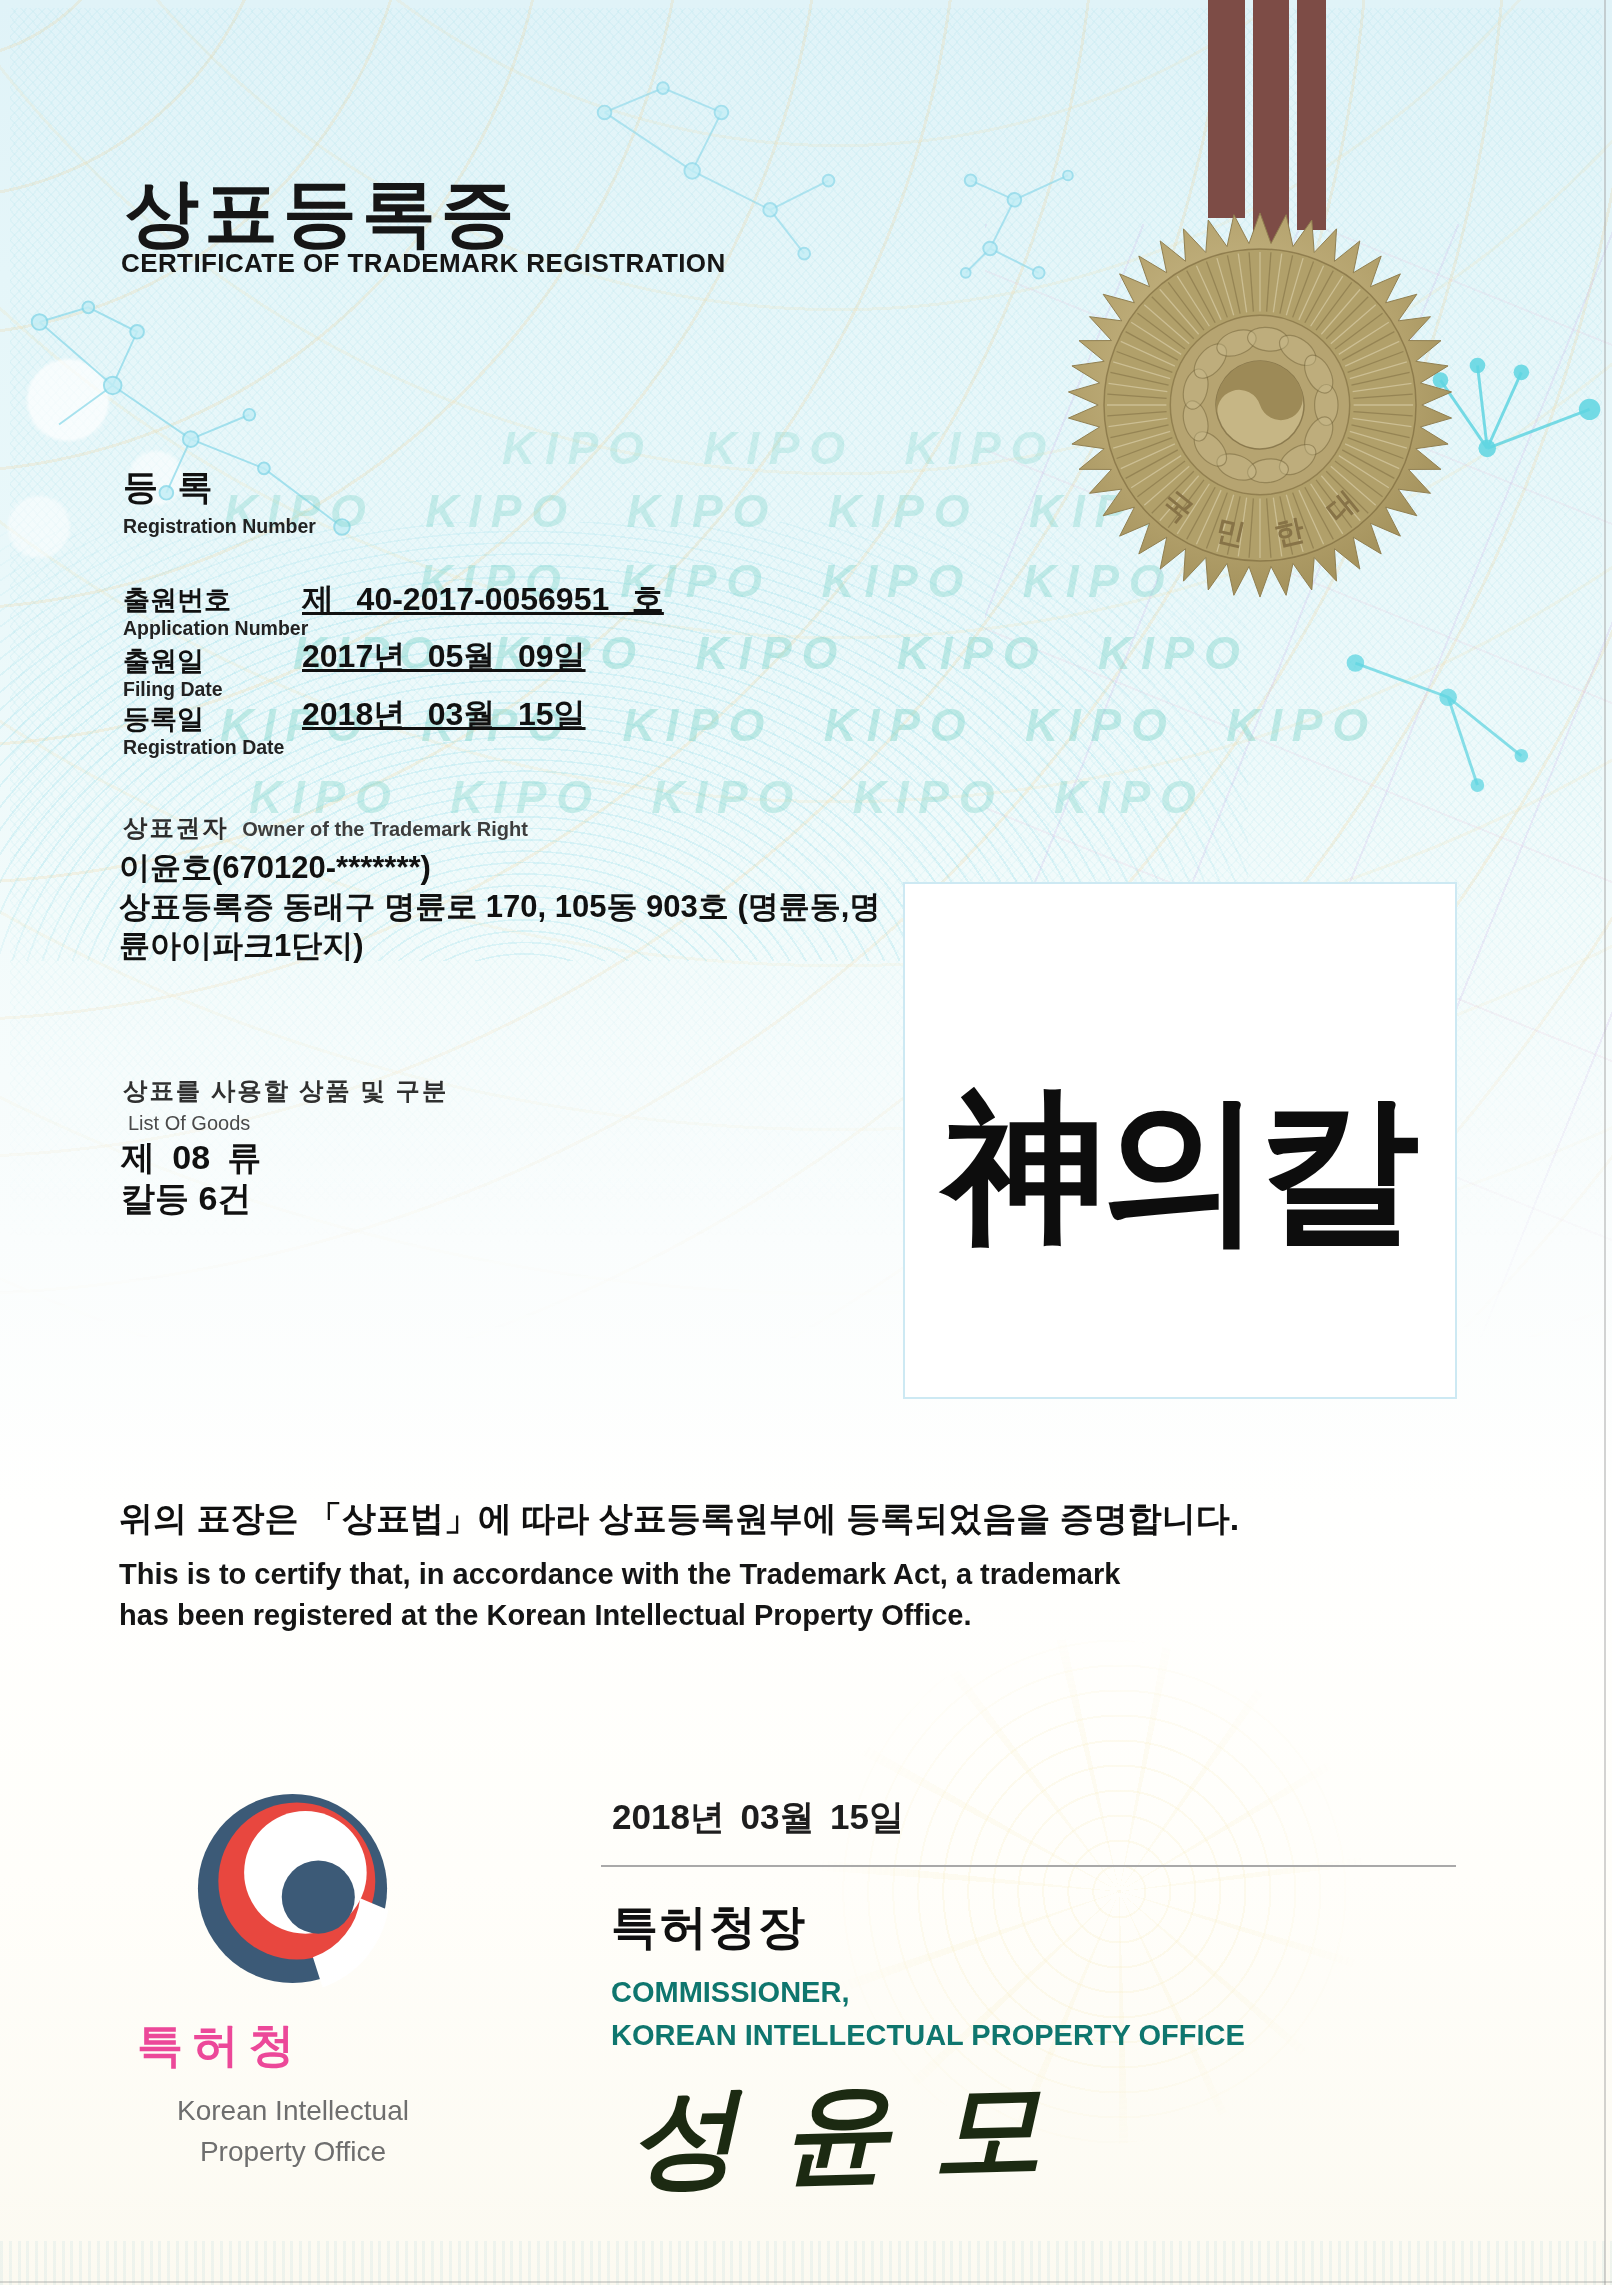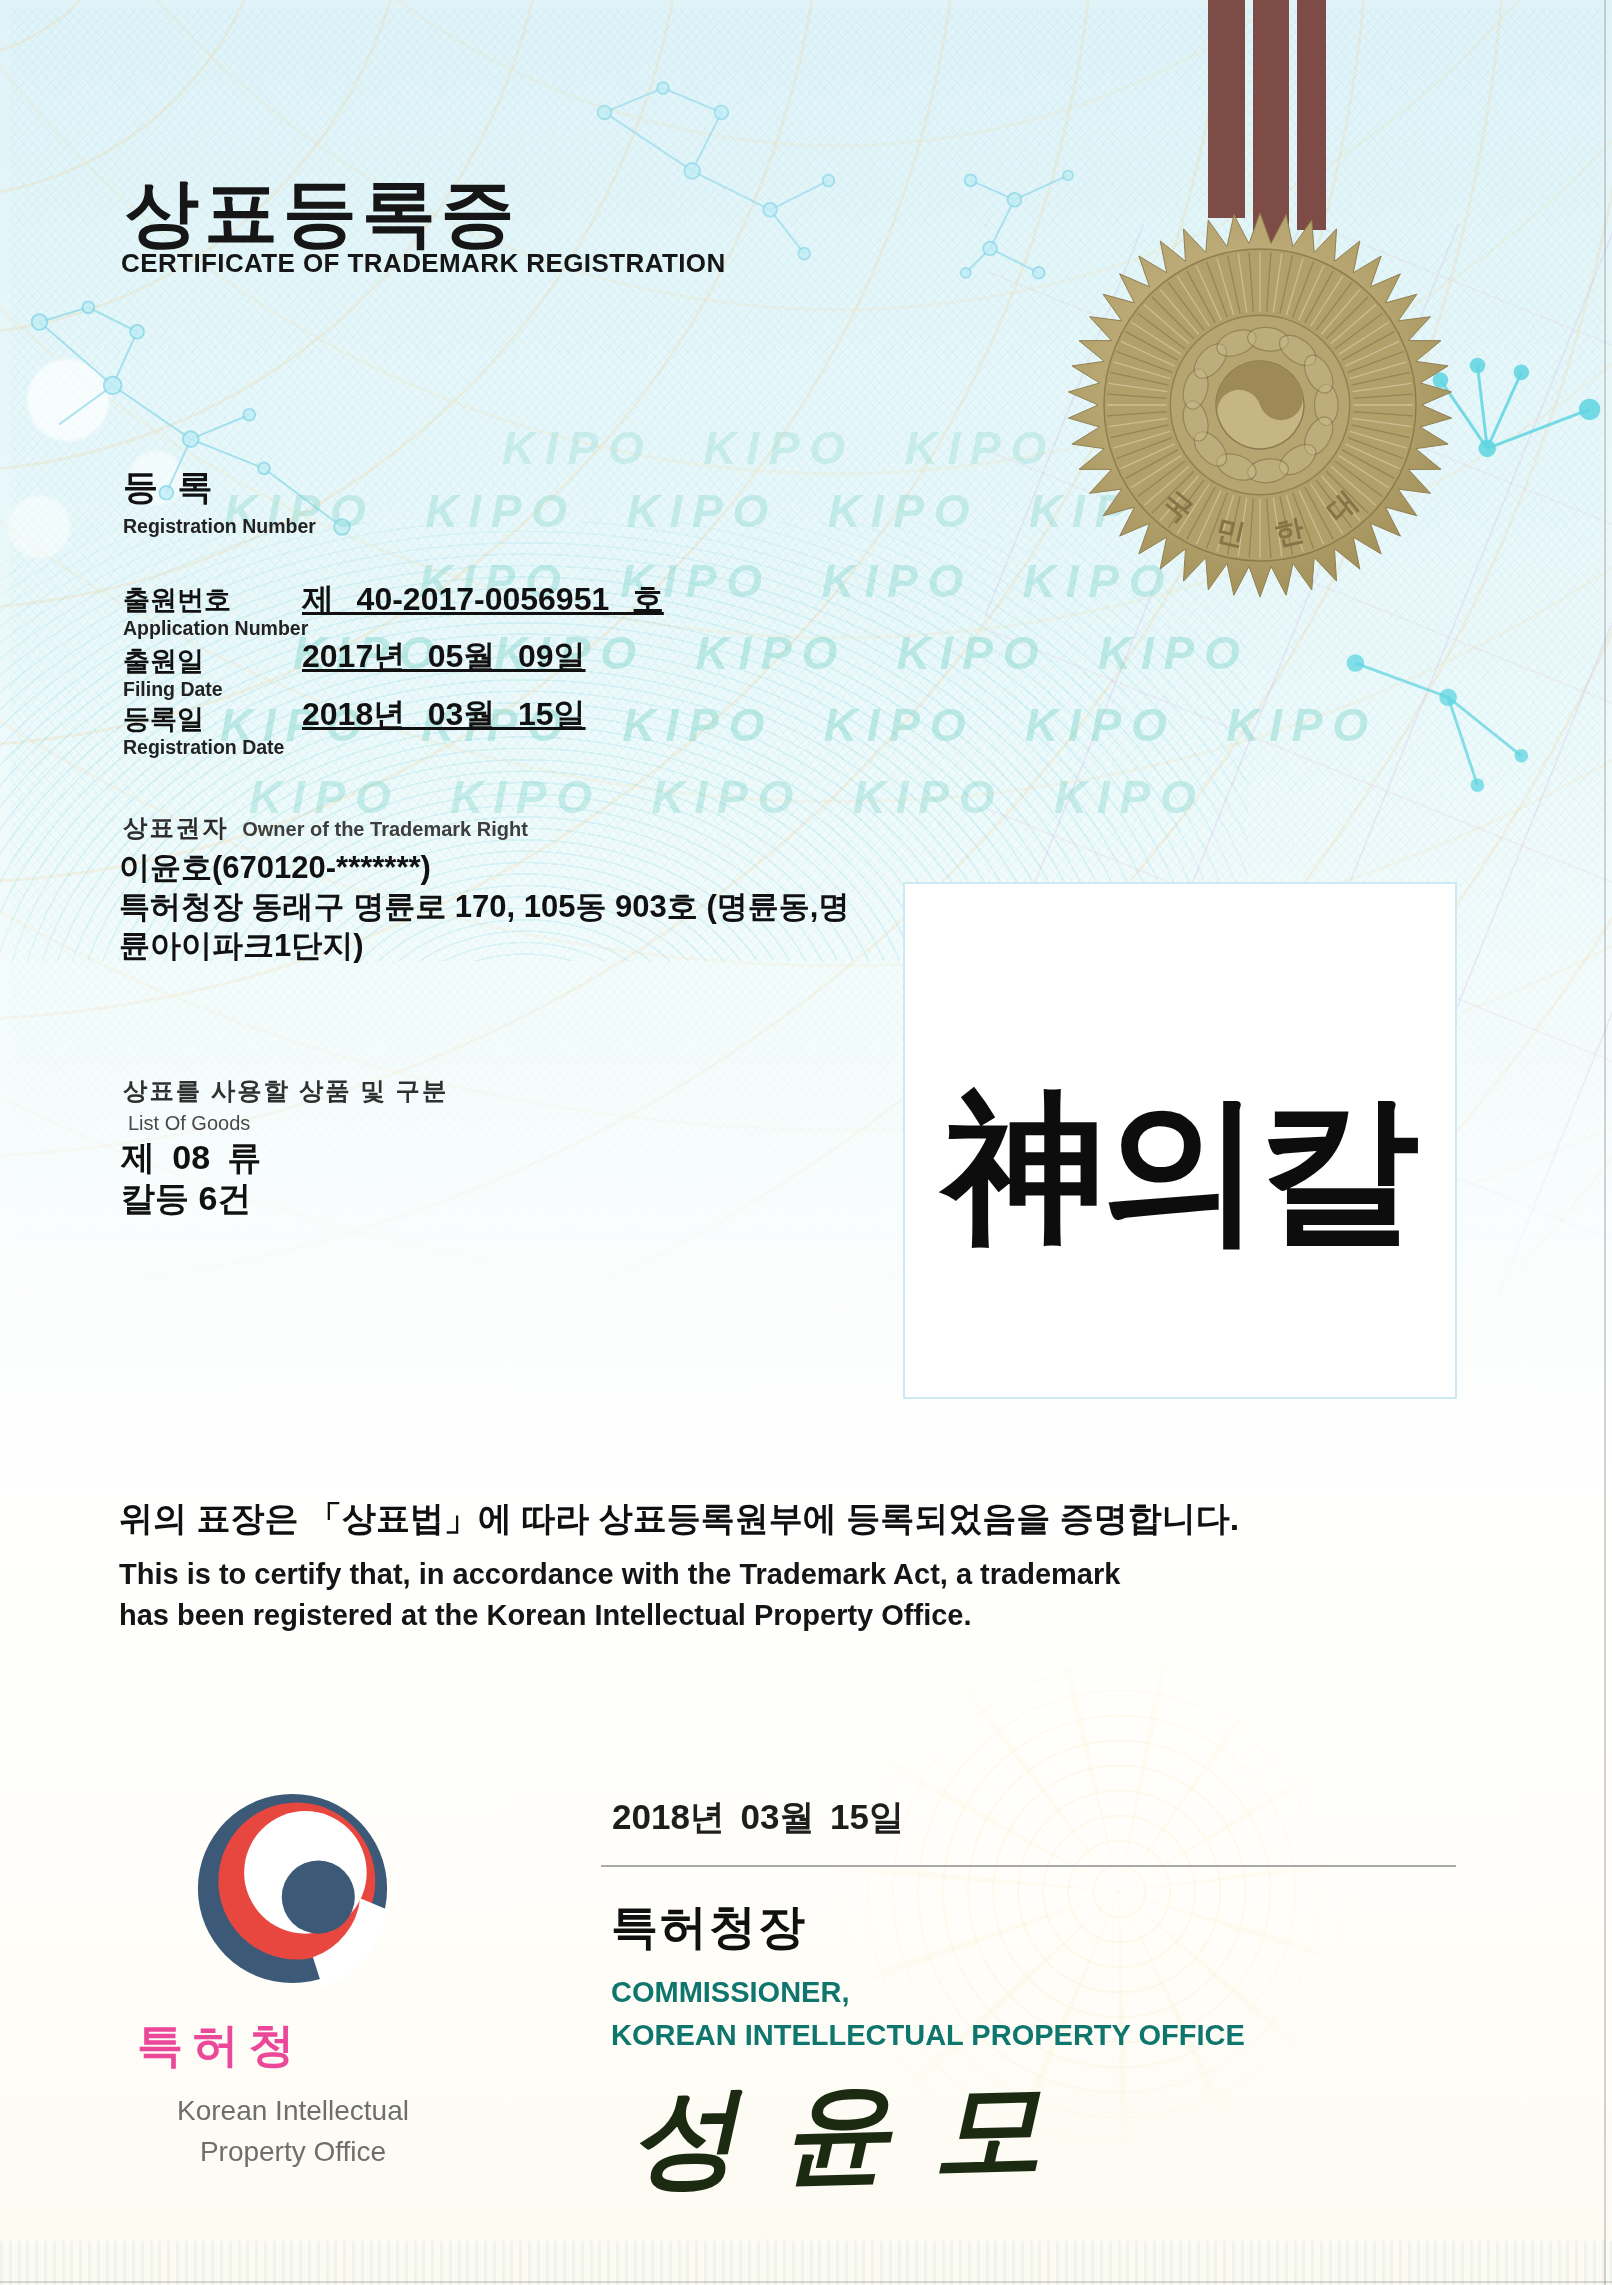--- a/index.html
+++ b/index.html
@@ -362,21 +362,21 @@
   <div class="abs val" style="left:302px;top:635px">2017년 05월 09일</div>
 
   <div class="abs lab-ko" style="left:123px;top:701px">등록일</div>
   <div class="abs lab-en" style="left:123px;top:736px">Registration Date</div>
   <div class="abs val" style="left:302px;top:693px">2018년 03월 15일</div>
 
   <div class="abs owner-label-row">
     <span>상표권자</span><span class="en">Owner of the Trademark Right</span>
   </div>
   <div class="abs owner-line" style="left:119px;top:847px">이윤호(670120-*******)</div>
-  <div class="abs owner-line" style="left:119px;top:886px">특허청장 동래구 명륜로 170, 105동 903호 (명륜동,명</div>
+  <div class="abs owner-line" style="left:119px;top:886px">상표등록증 동래구 명륜로 170, 105동 903호 (명륜동,명</div>
   <div class="abs owner-line" style="left:119px;top:925px">륜아이파크1단지)</div>
 
   <div class="abs goods-label">상표를 사용할 상품 및 구분</div>
   <div class="abs goods-en">List Of Goods</div>
   <div class="abs goods-class">제 08 류</div>
   <div class="abs goods-items">칼등 6건</div>
 
   <div class="abs st-ko">위의 표장은 「상표법」에 따라 상표등록원부에 등록되었음을 증명합니다.</div>
 
   <div class="abs tm-box">

